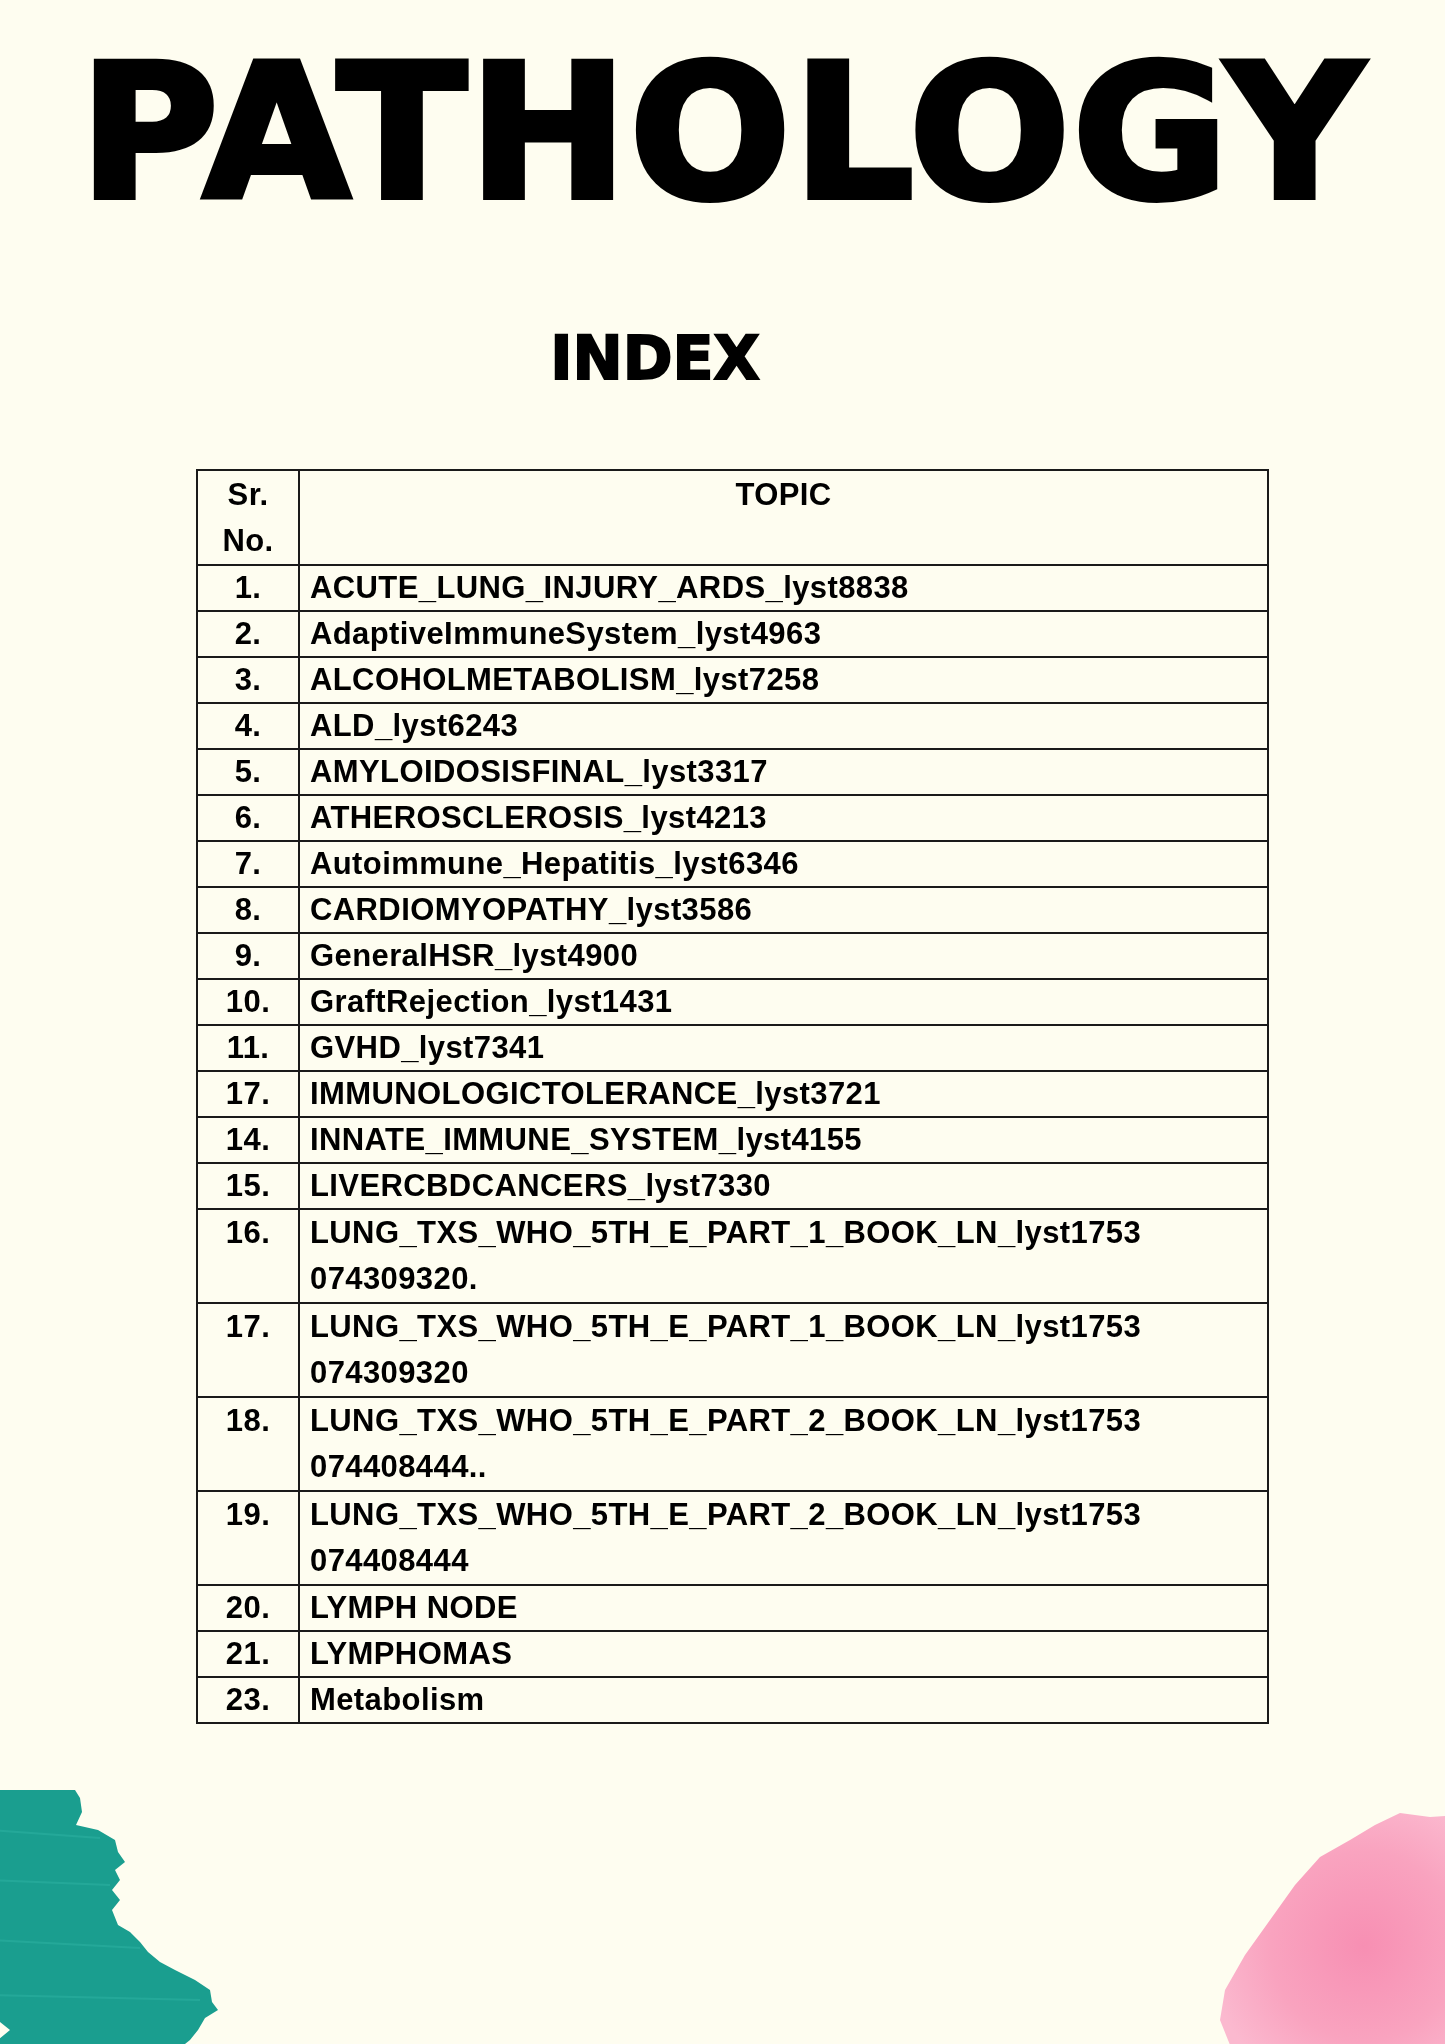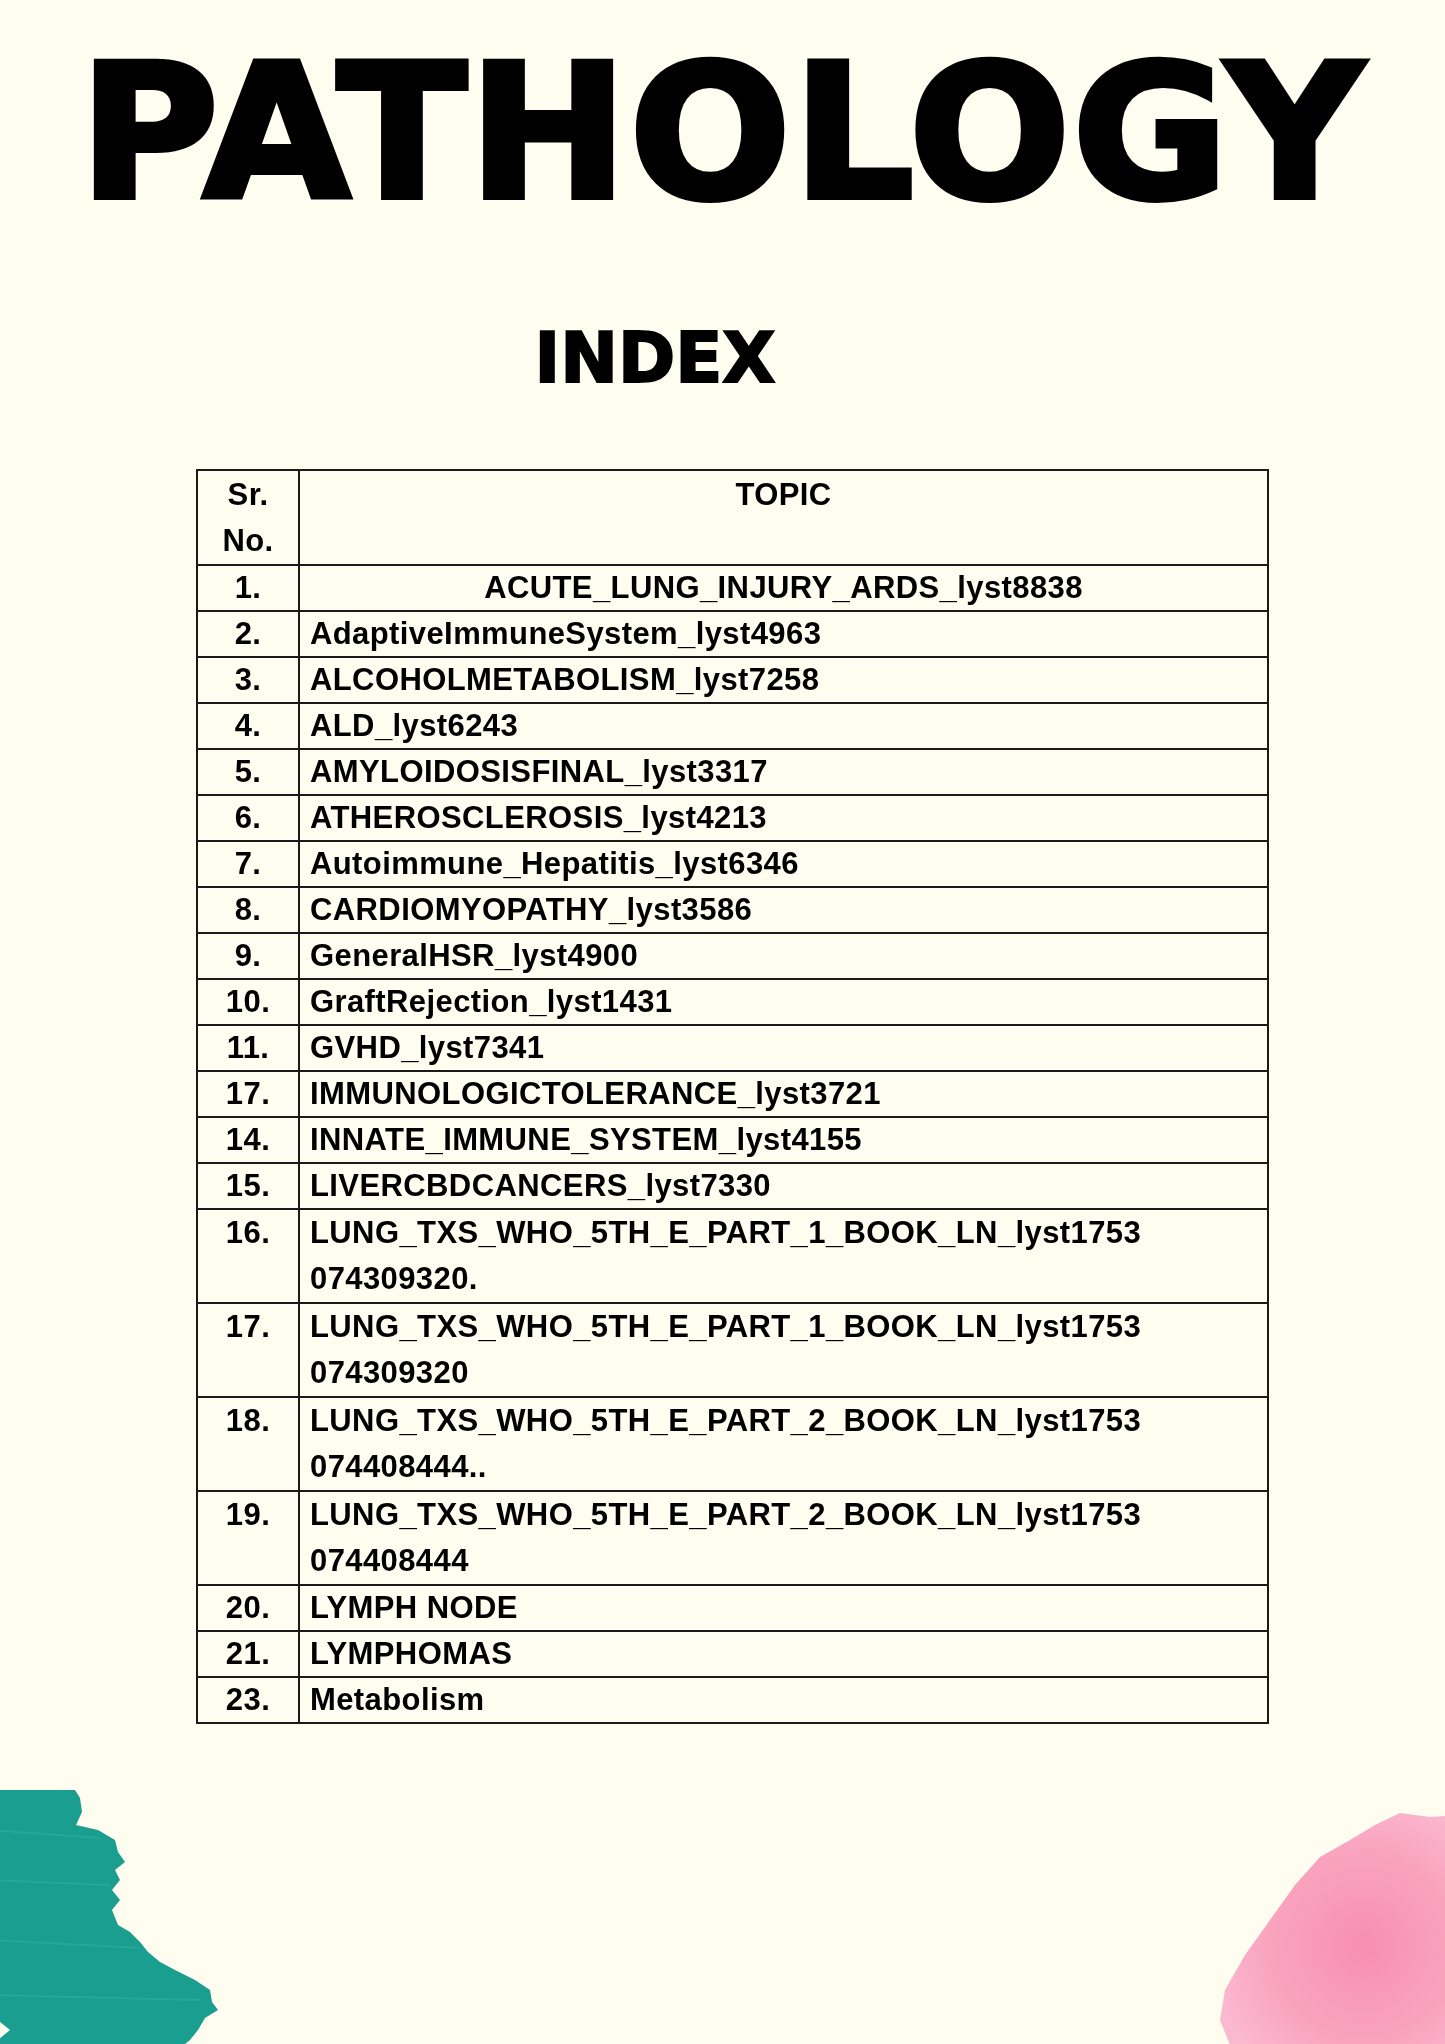--- a/index.html
+++ b/index.html
@@ -30,21 +30,21 @@
       -webkit-text-stroke: 6px #000;
     }
     .sub-title {
       position: absolute;
       left: 0;
       width: 1295px;
       top: 308px;
       text-align: center;
       font-family: "DejaVu Sans", sans-serif;
       font-weight: bold;
-      font-size: 69px;
+      font-size: 60px;
       line-height: 100px;
       -webkit-text-stroke: 2px #000;
       padding-left: 15px;
       box-sizing: border-box;
     }
     table.index-table {
       position: absolute;
       left: 196px;
       top: 469px;
       width: 1073px;
@@ -75,21 +75,21 @@
     }
     .index-table th.col-topic {
       text-align: center;
       margin-top: 19px;
     }
     .index-table td.col-topic {
       text-align: left;
       padding-left: 10px;
     }
     .index-table td.centered {
-      text-align: center;
+      text-align: left;
     }
     .index-table tr.single td {
       height: 44px;
     }
     .index-table tr.double td {
       line-height: 46px;
       height: 92px;
     }
     .topic-text {
       white-space: pre-line;

